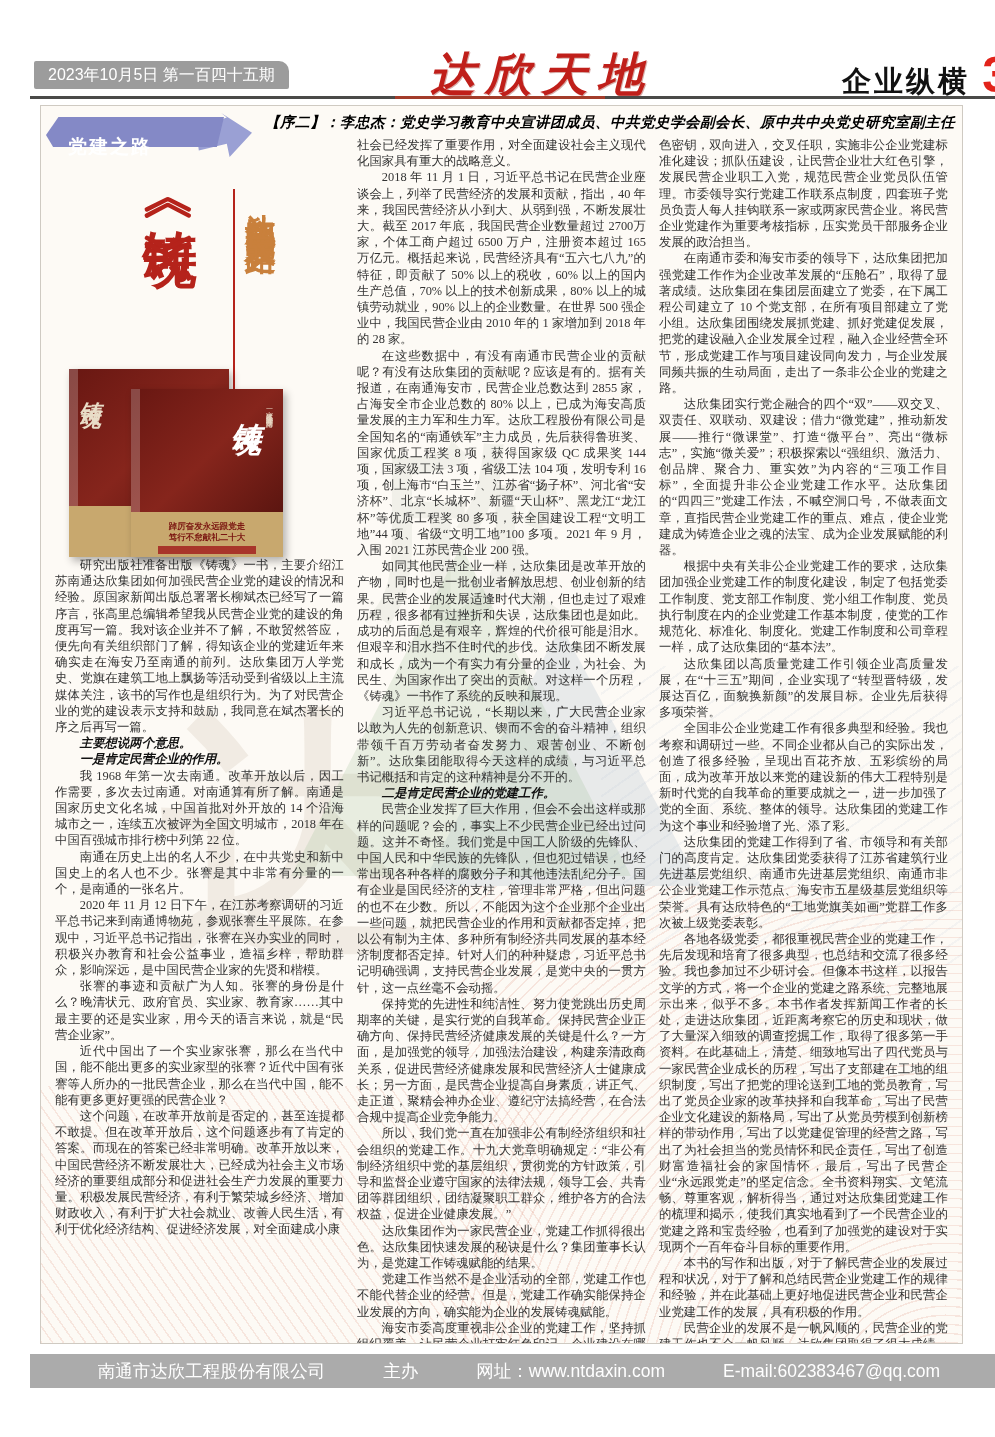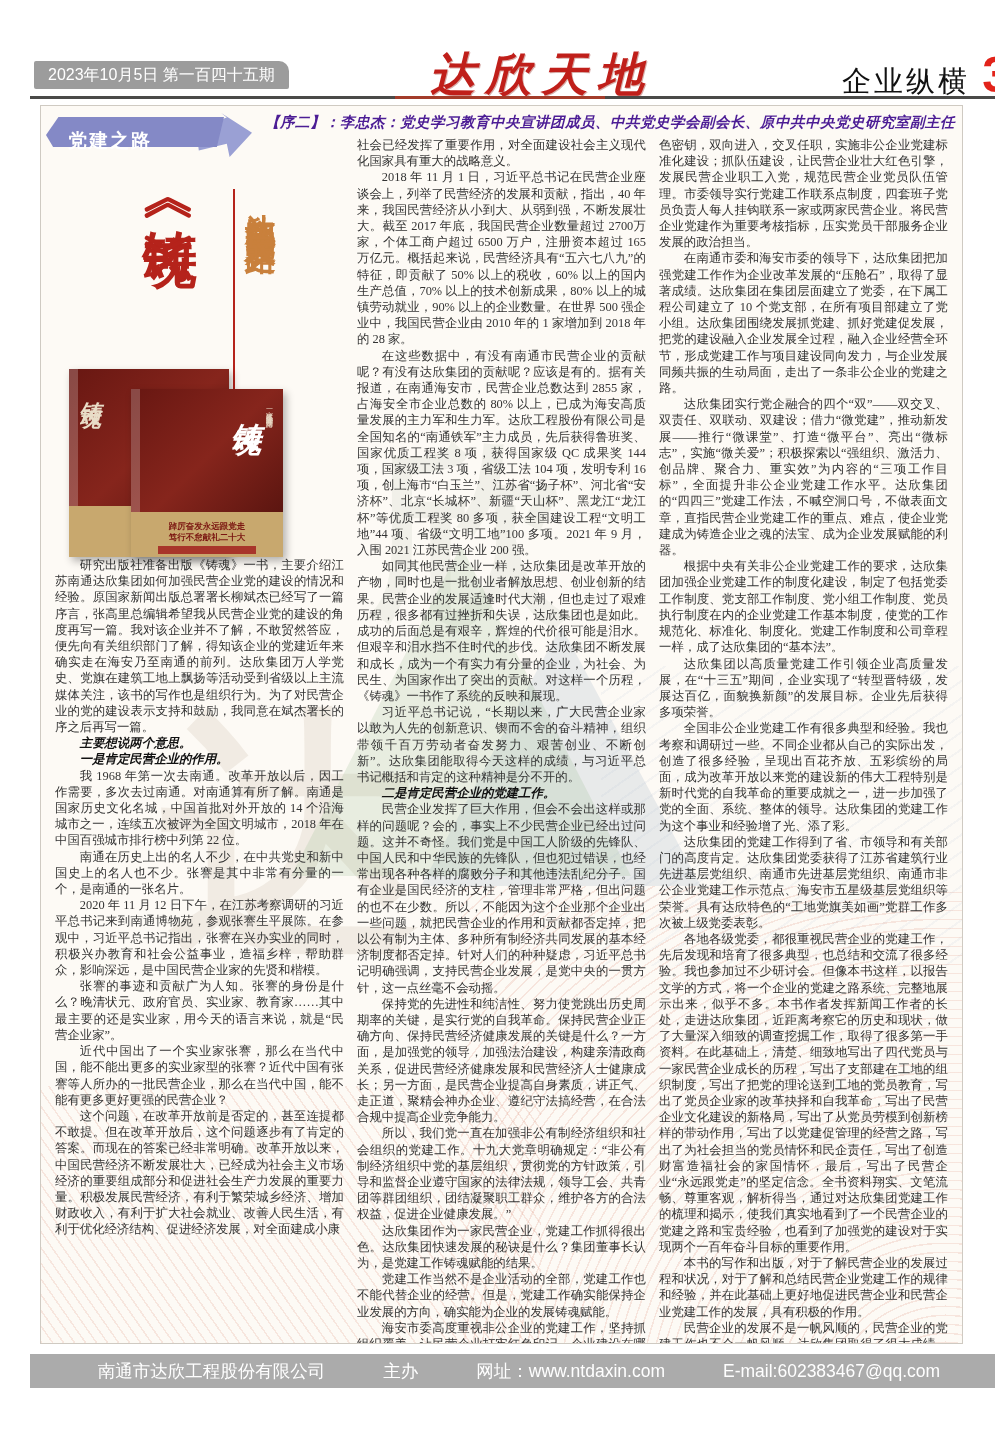--- a/index.html
+++ b/index.html
@@ -6,21 +6,21 @@
   #page{position:relative;width:995px;height:1437px;background:#ffffff;overflow:hidden;
         font-family:"Liberation Serif","DejaVu Serif",serif;color:#2f2f2f;padding-left:43px;}
 
   
   .date-badge{position:absolute;left:34px;top:61px;height:28px;line-height:28px;padding:0 14px;
         background:#9c9c9c;color:#fff;font-family:"Liberation Sans",sans-serif;font-size:16px;
         border-radius:2px 10px 2px 2px;}
   .masthead{position:absolute;left:0;top:44px;width:995px;text-align:center;
         font-size:46px;font-weight:bold;font-style:italic;color:#c01f1a;letter-spacing:10px;
         text-shadow:1px 1px 0 rgba(140,20,10,.35);margin-left:44px;}
-  .section-title{position:absolute;right:68px;top:62px;font-size:29px;font-weight:normal;
+  .section-title{position:absolute;right:68px;top:62px;font-size:29px;font-weight:bold;
         font-family:"Liberation Sans",sans-serif;color:#111;letter-spacing:3px;}
   .page-number{position:absolute;right:28px;top:46px;font-size:50px;font-weight:bold;
         font-family:"Liberation Sans",sans-serif;color:#e2231a;}
   .header-rule{position:absolute;left:30px;right:30px;top:96px;height:3px;background:#4a4a48;}
   .header-rule-red{position:absolute;left:395px;top:96px;width:210px;height:3px;background:#a33c2a;}
 
   
   .frame{position:absolute;left:40px;top:105px;width:921px;height:1237px;
         border:1px solid #cfcac2;background:#fdfaf5;overflow:hidden;}
   
@@ -36,26 +36,26 @@
         background:repeating-radial-gradient(circle at 95% 115%,rgba(200,75,45,.22) 0 1.5px,transparent 1.5px 9px);}
   .ripple2{left:560px;top:560px;width:370px;height:300px;opacity:.35;
         background:repeating-linear-gradient(-35deg,rgba(150,170,200,.25) 0 2px,transparent 2px 14px);}
 
   
   .badge{position:absolute;left:46px;top:113px;width:196px;height:36px;z-index:6;}
   .badge .ribbon{position:absolute;left:0;top:4px;width:178px;height:30px;background:#8489c6;
         clip-path:polygon(0 60%,7% 0,100% 0,96% 100%,4% 100%);}
   .badge .arrow{position:absolute;left:150px;top:0;width:56px;height:44px;background:#9aa0d4;
         clip-path:polygon(0 35%,55% 10%,45% 0,100% 45%,60% 100%,55% 70%,5% 85%);}
-  .badge .label{position:absolute;left:22px;top:15px;color:#fff;font-size:19px;font-weight:bold;
+  .badge .label{position:absolute;left:22px;top:21px;color:#fff;font-size:19px;font-weight:bold;
         font-family:"Liberation Sans",sans-serif;letter-spacing:2px;z-index:2;}
 
   
   .intro-line{position:absolute;left:265px;top:113px;width:690px;font-size:14.5px;font-weight:bold;
-        font-style:italic;color:#4c1d95;letter-spacing:.5px;z-index:5;}
+        font-style:italic;color:#000000;letter-spacing:.5px;z-index:5;}
 
   
   .cols{position:absolute;left:0;top:0;width:921px;padding:31px 14px 0;box-sizing:border-box;
         display:flex;gap:13px;}
   .col{flex:1;min-width:0;font-size:12.4px;line-height:16.2px;text-align:justify;color:#333;}
   .col p{margin:0;text-indent:2em;}
   .col p.cont{text-indent:0;}
   .col p.sub{font-weight:bold;font-style:italic;color:#111;}
 
   

